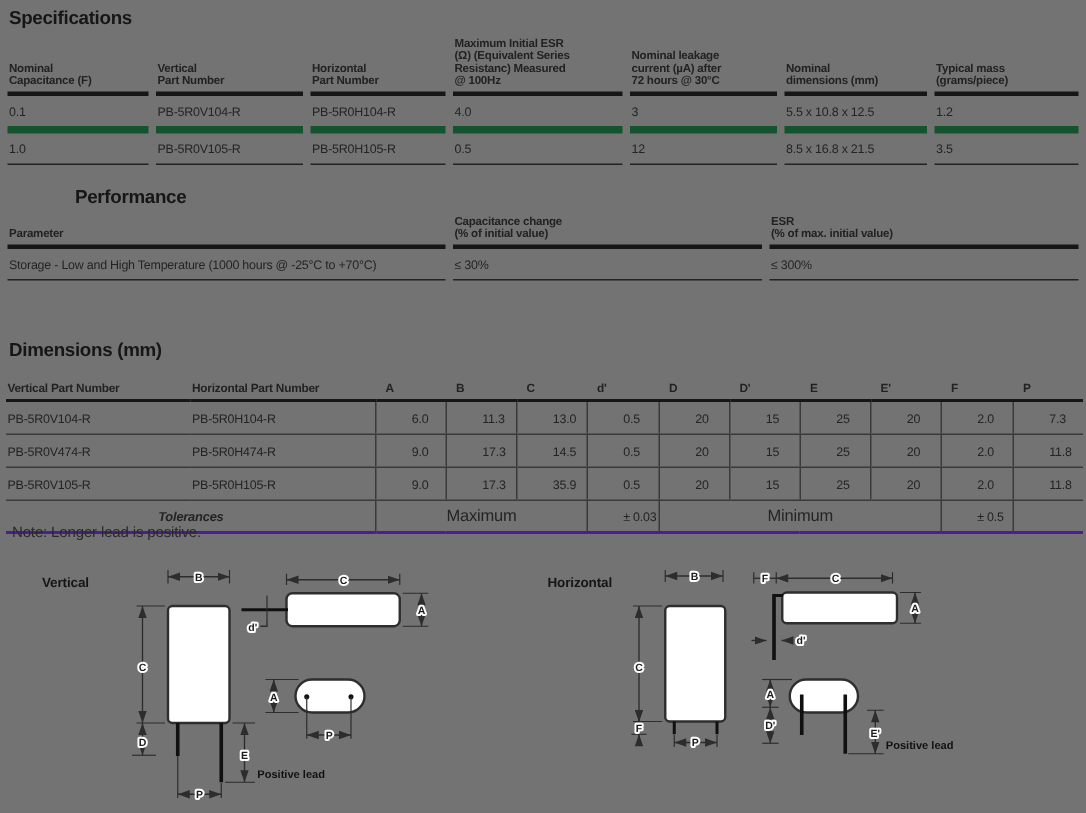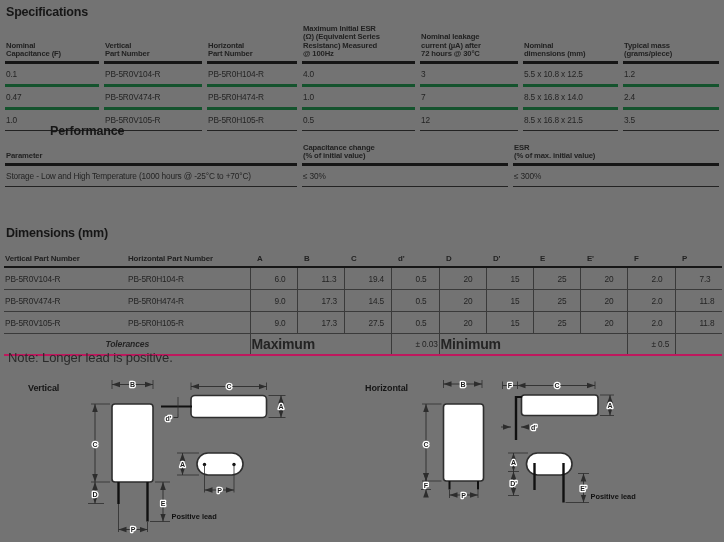--- a/index.html
+++ b/index.html
@@ -6,37 +6,37 @@
   #page{position:relative;width:724px;height:542px;background:#737373;overflow:hidden;
         font-family:"Liberation Sans",sans-serif;color:#1f1f1f;}
   .sec-title{position:absolute;left:6px;font-size:12.5px;font-weight:bold;letter-spacing:-0.2px;color:#161616;}
   table{table-layout:fixed;position:absolute;}
   
   .gaptbl{border-collapse:separate;border-spacing:5px 0;left:0;width:724px;}
   .gaptbl th{vertical-align:bottom;text-align:left;font-size:7.7px;line-height:8.2px;
              font-weight:bold;letter-spacing:-0.15px;padding:0 0 3px 1px;white-space:pre-line;
              border-bottom:3px solid #161616;color:#222;}
   .gaptbl td{height:20px;font-size:8.3px;letter-spacing:-0.15px;padding:0 0 0 1px;
-             border-bottom:3px solid #14532d;vertical-align:middle;color:#242424;}
+             border-bottom:5px solid #14532d;vertical-align:middle;color:#242424;}
   .gaptbl tr.last td{border-bottom:1.6px solid #222;}
   #spec-table th{height:46px;}
   #perf-table th{height:17px;}
   
   #dims-table{border-collapse:collapse;left:4px;width:718px;}
   #dims-table th{vertical-align:bottom;text-align:left;font-size:7.9px;font-weight:bold;
                  letter-spacing:-0.15px;padding:0 0 3px 1px;height:17px;
                  border-bottom:2.5px solid #161616;color:#222;}
   #dims-table td{height:21px;font-size:8.3px;letter-spacing:-0.15px;padding:0 0 0 1px;
                  border-bottom:1px solid #3a3a3a;vertical-align:middle;color:#242424;}
   #dims-table td.v,#dims-table th.v-h{border-left:1px solid #3a3a3a;}
   #dims-table td.num{padding-left:24px;}
-  #dims-table tr.tol td{height:20px;border-bottom:2px solid #be185d;}
+  #dims-table tr.tol td{height:20px;border-bottom:2px solid #4c1d95;}
   #dims-table .tol-label{text-align:center;font-weight:bold;font-style:italic;font-size:8.6px;}
-  #dims-table .tol-mid{text-align:left;font-weight:bold;font-size:14px;}
-  #note{position:absolute;left:8px;top:350px;font-size:13px;color:#2a2a2a;letter-spacing:-0.1px;}
+  #dims-table .tol-mid{text-align:center;font-weight:normal;font-size:11px;}
+  #note{position:absolute;left:8px;top:350px;font-size:10px;color:#2a2a2a;letter-spacing:-0.1px;}
   .draw-label{position:absolute;font-size:9px;font-weight:bold;color:#161616;letter-spacing:-0.1px;}
   #drawings{position:absolute;left:0;top:370px;width:724px;height:172px;}
   .dim{stroke:#2d2d2d;stroke-width:0.9;fill:none;}
   .ext{stroke:#2d2d2d;stroke-width:0.8;fill:none;}
   .body{fill:#fff;stroke:#2e2e2e;stroke-width:1.6;}
   .lead2{stroke:#101010;stroke-width:2.4;fill:none;}
   .lead1{stroke:#101010;stroke-width:2;fill:none;}
   .dl{font-family:"Liberation Sans",sans-serif;font-size:7px;font-weight:bold;fill:#1c1c1c;
       text-anchor:middle;paint-order:stroke;stroke:#fff;stroke-width:2.6px;stroke-linejoin:round;}
   .dls{text-anchor:start;}
@@ -81,29 +81,20 @@
     </tr>
     <tr>
       <td>0.1</td>
       <td>PB-5R0V104-R</td>
       <td>PB-5R0H104-R</td>
       <td>4.0</td>
       <td>3</td>
       <td>5.5 x 10.8 x 12.5</td>
       <td>1.2</td>
     </tr>
-    <tr>
-      <td>0.47</td>
-      <td>PB-5R0V474-R</td>
-      <td>PB-5R0H474-R</td>
-      <td>1.0</td>
-      <td>7</td>
-      <td>8.5 x 16.8 x 14.0</td>
-      <td>2.4</td>
-    </tr>
     <tr class="last">
       <td>1.0</td>
       <td>PB-5R0V105-R</td>
       <td>PB-5R0H105-R</td>
       <td>0.5</td>
       <td>12</td>
       <td>8.5 x 16.8 x 21.5</td>
       <td>3.5</td>
     </tr>
   </tbody>
@@ -163,21 +154,21 @@
       <th style="padding-left:7px">E</th>
       <th style="padding-left:7px">E'</th>
       <th style="padding-left:7px">F</th>
       <th style="padding-left:7px">P</th>
     </tr>
     <tr>
       <td>PB-5R0V104-R</td>
       <td>PB-5R0H104-R</td>
       <td class="v num">6.0</td>
       <td class="v num">11.3</td>
-      <td class="v num">19.4</td>
+      <td class="v num">13.0</td>
       <td class="v num">0.5</td>
       <td class="v num">20</td>
       <td class="v num">15</td>
       <td class="v num">25</td>
       <td class="v num">20</td>
       <td class="v num">2.0</td>
       <td class="v num">7.3</td>
     </tr>
     <tr>
       <td>PB-5R0V474-R</td>
@@ -191,21 +182,21 @@
       <td class="v num">25</td>
       <td class="v num">20</td>
       <td class="v num">2.0</td>
       <td class="v num">11.8</td>
     </tr>
     <tr>
       <td>PB-5R0V105-R</td>
       <td>PB-5R0H105-R</td>
       <td class="v num">9.0</td>
       <td class="v num">17.3</td>
-      <td class="v num">27.5</td>
+      <td class="v num">35.9</td>
       <td class="v num">0.5</td>
       <td class="v num">20</td>
       <td class="v num">15</td>
       <td class="v num">25</td>
       <td class="v num">20</td>
       <td class="v num">2.0</td>
       <td class="v num">11.8</td>
     </tr>
     <tr class="tol">
       <td colspan="2" class="tol-label">Tolerances</td>

